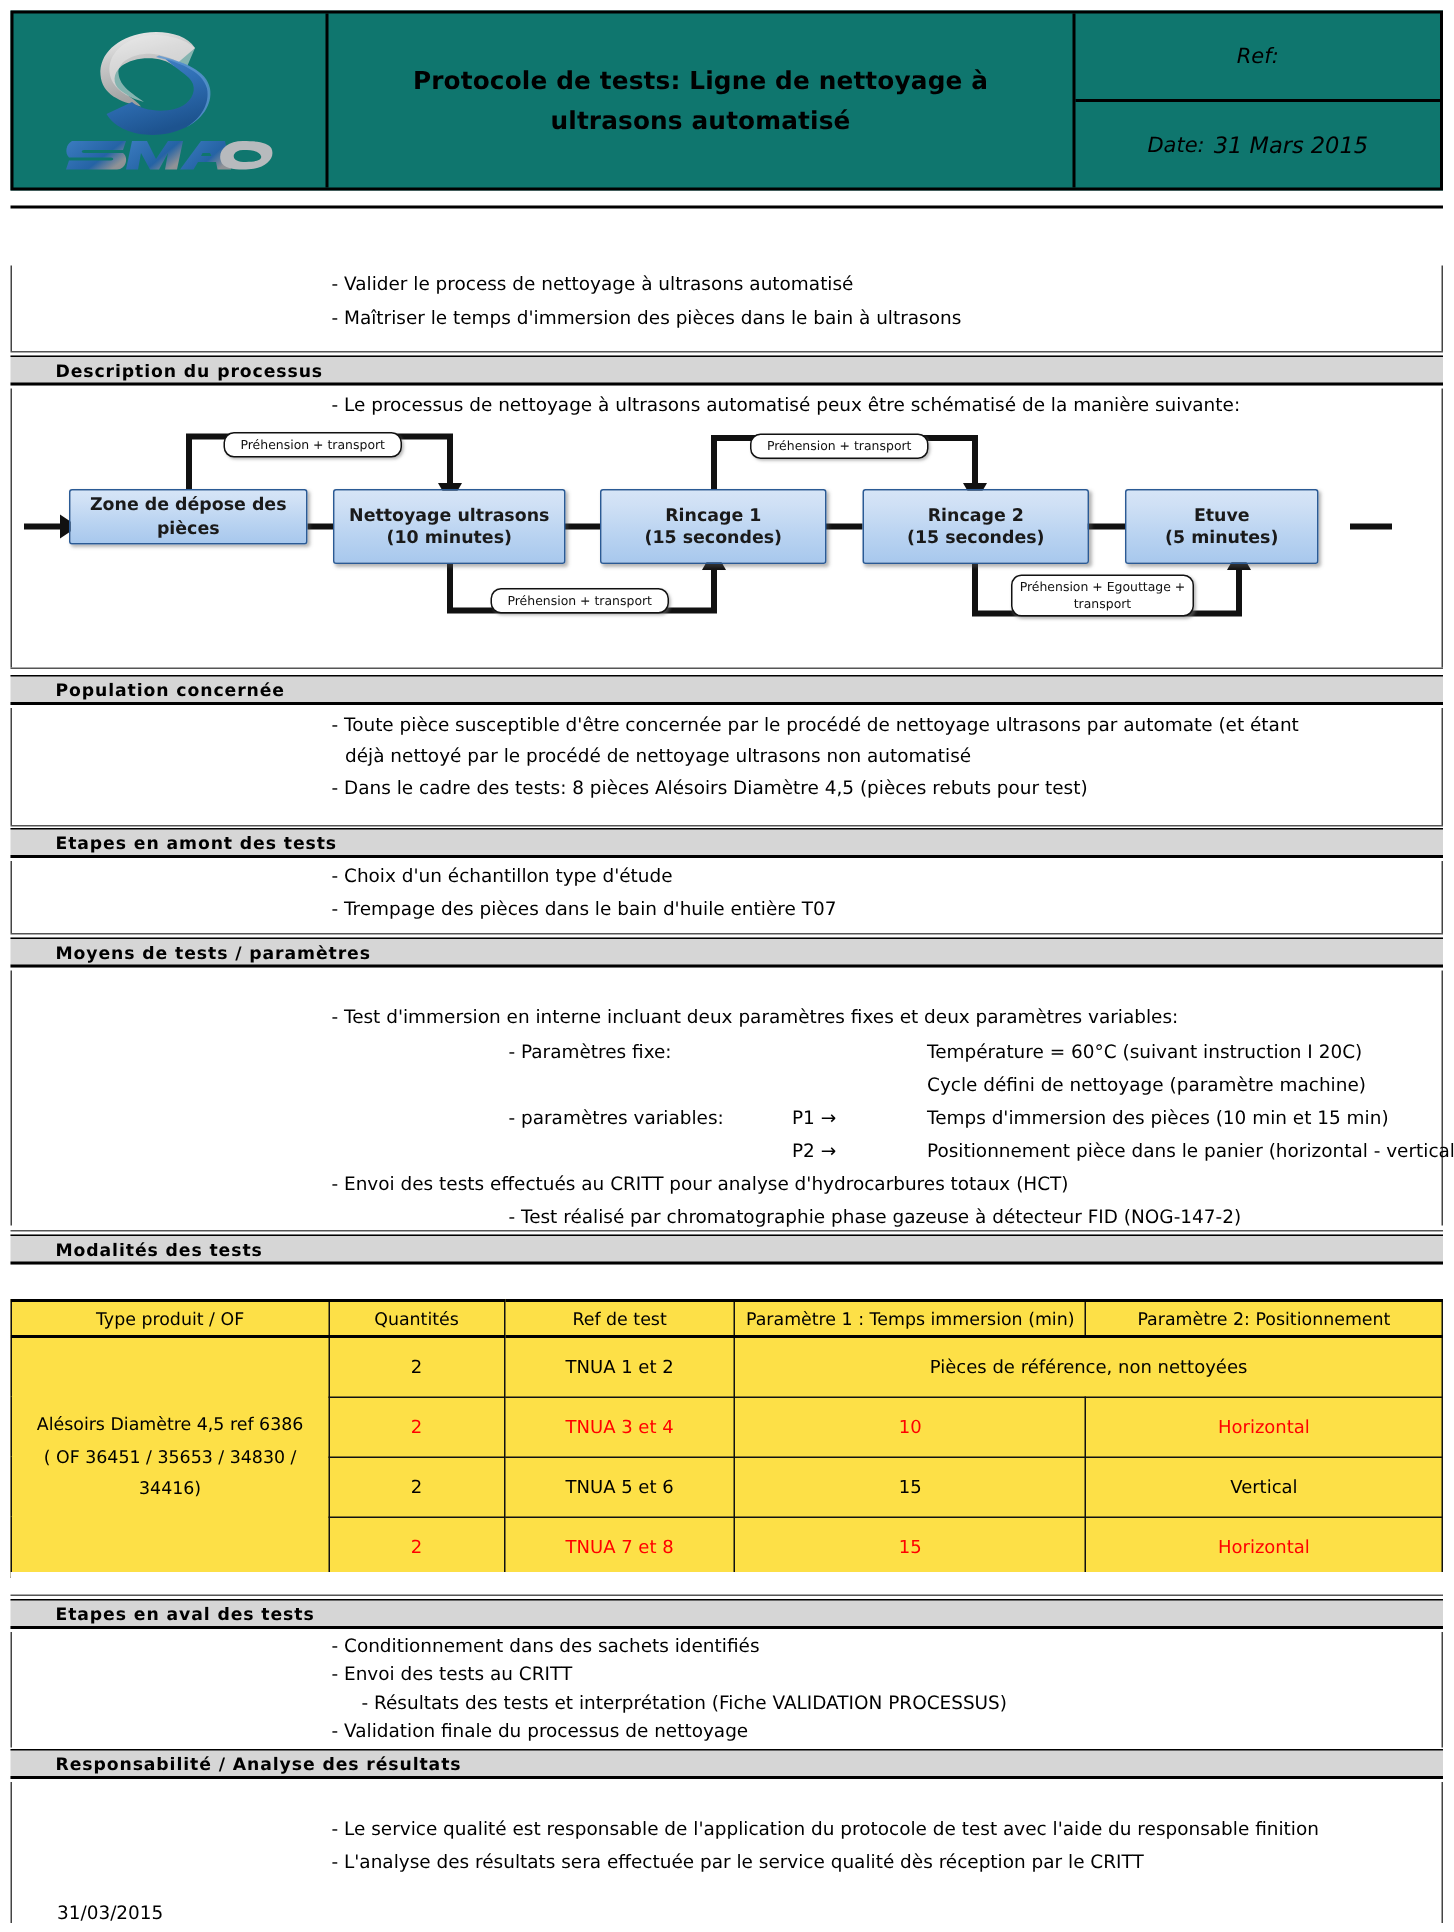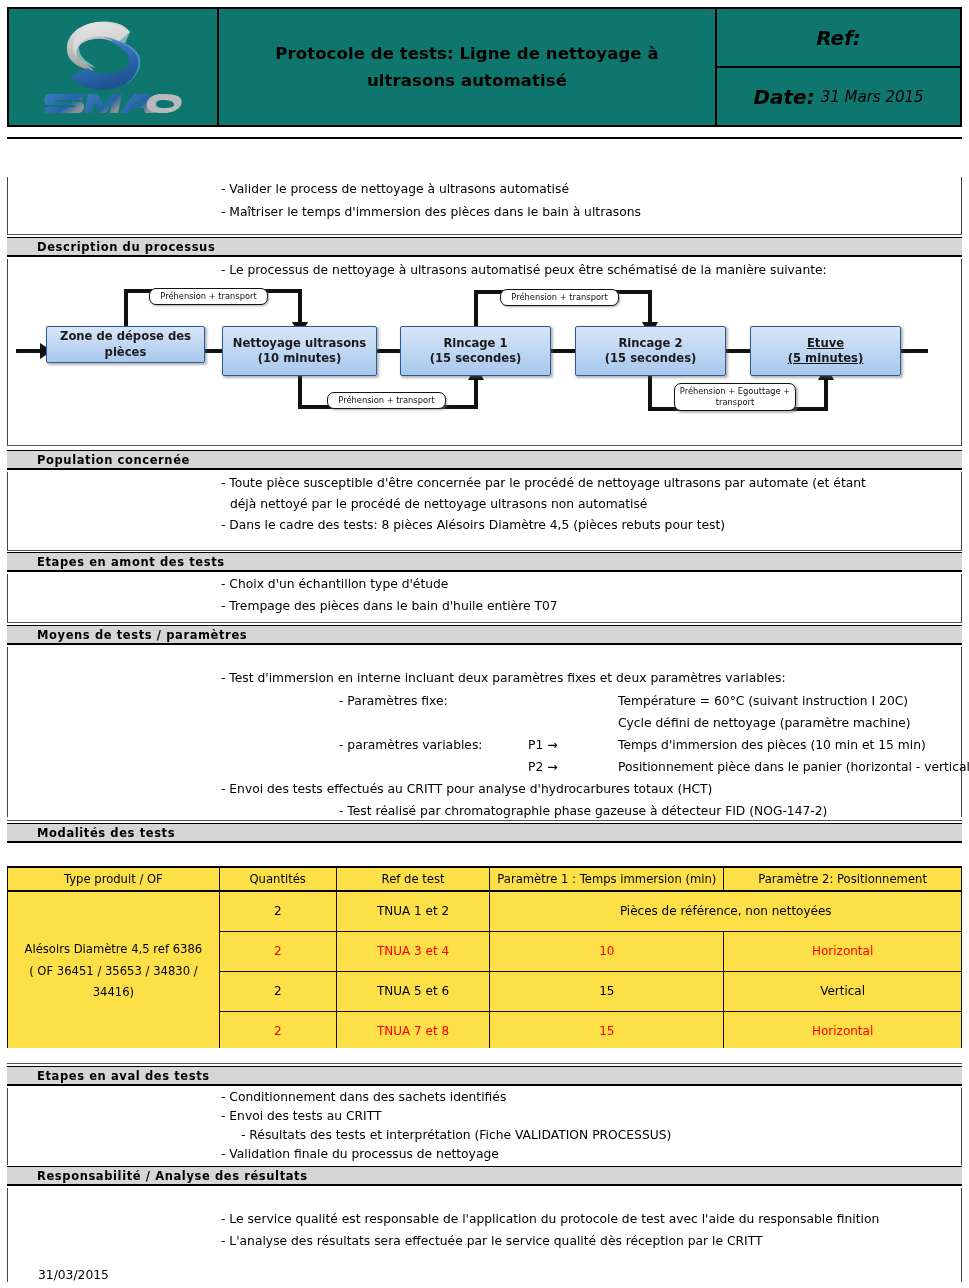--- a/index.html
+++ b/index.html
@@ -41,21 +41,21 @@
   .tb-right { width:243px; display:flex; flex-direction:column; }
   .tb-ref {
     flex:1; border-bottom:2px solid #000;
     display:flex; align-items:center; justify-content:center;
   }
   .tb-date {
     flex:1;
     display:flex; align-items:center; justify-content:center;
   }
   .tb-ref .lbl, .tb-date .lbl {
-    font-style:italic; font-weight:bold; font-size:20px;
+    font-style:italic; font-weight:normal; font-size:14px;
   }
   .tb-date .val { font-size:15px; margin-left:6px; font-style:italic; }
 
   
   .logo { width:150px; height:102px; position:relative; }
   .logo svg { display:block; }
 
   
   .sechdr {
     position:absolute; left:7px; width:955px; height:20px;
@@ -269,21 +269,21 @@
            <span>(10 minutes)</span></div>
     </div>
     <div class="fbox" style="left:400px; top:326px; width:151px; height:50px;">
       <div><span>Rincage  1</span><br>
            <span>(15 secondes)</span></div>
     </div>
     <div class="fbox" style="left:575px; top:326px; width:151px; height:50px;">
       <div><span>Rincage  2</span><br>
            <span>(15 secondes)</span></div>
     </div>
-    <div class="fbox" style="left:750px; top:326px; width:151px; height:50px;text-decoration:underline;">
+    <div class="fbox" style="left:750px; top:326px; width:129px; height:50px;">
       <div><span>Etuve</span><br>
            <span>(5 minutes)</span></div>
     </div>
 
     <div class="lbox" style="left:149px; top:288px; width:119px; height:17px;">Préhension + transport</div>
     <div class="lbox" style="left:500px; top:289px; width:119px; height:17px;">Préhension + transport</div>
     <div class="lbox" style="left:327px; top:392px; width:119px; height:17px;">Préhension + transport</div>
     <div class="lbox" style="left:674px; top:383px; width:122px; height:28px;">
       <div><span>Préhension + Egouttage +</span><br>
            <span>transport</span></div>

